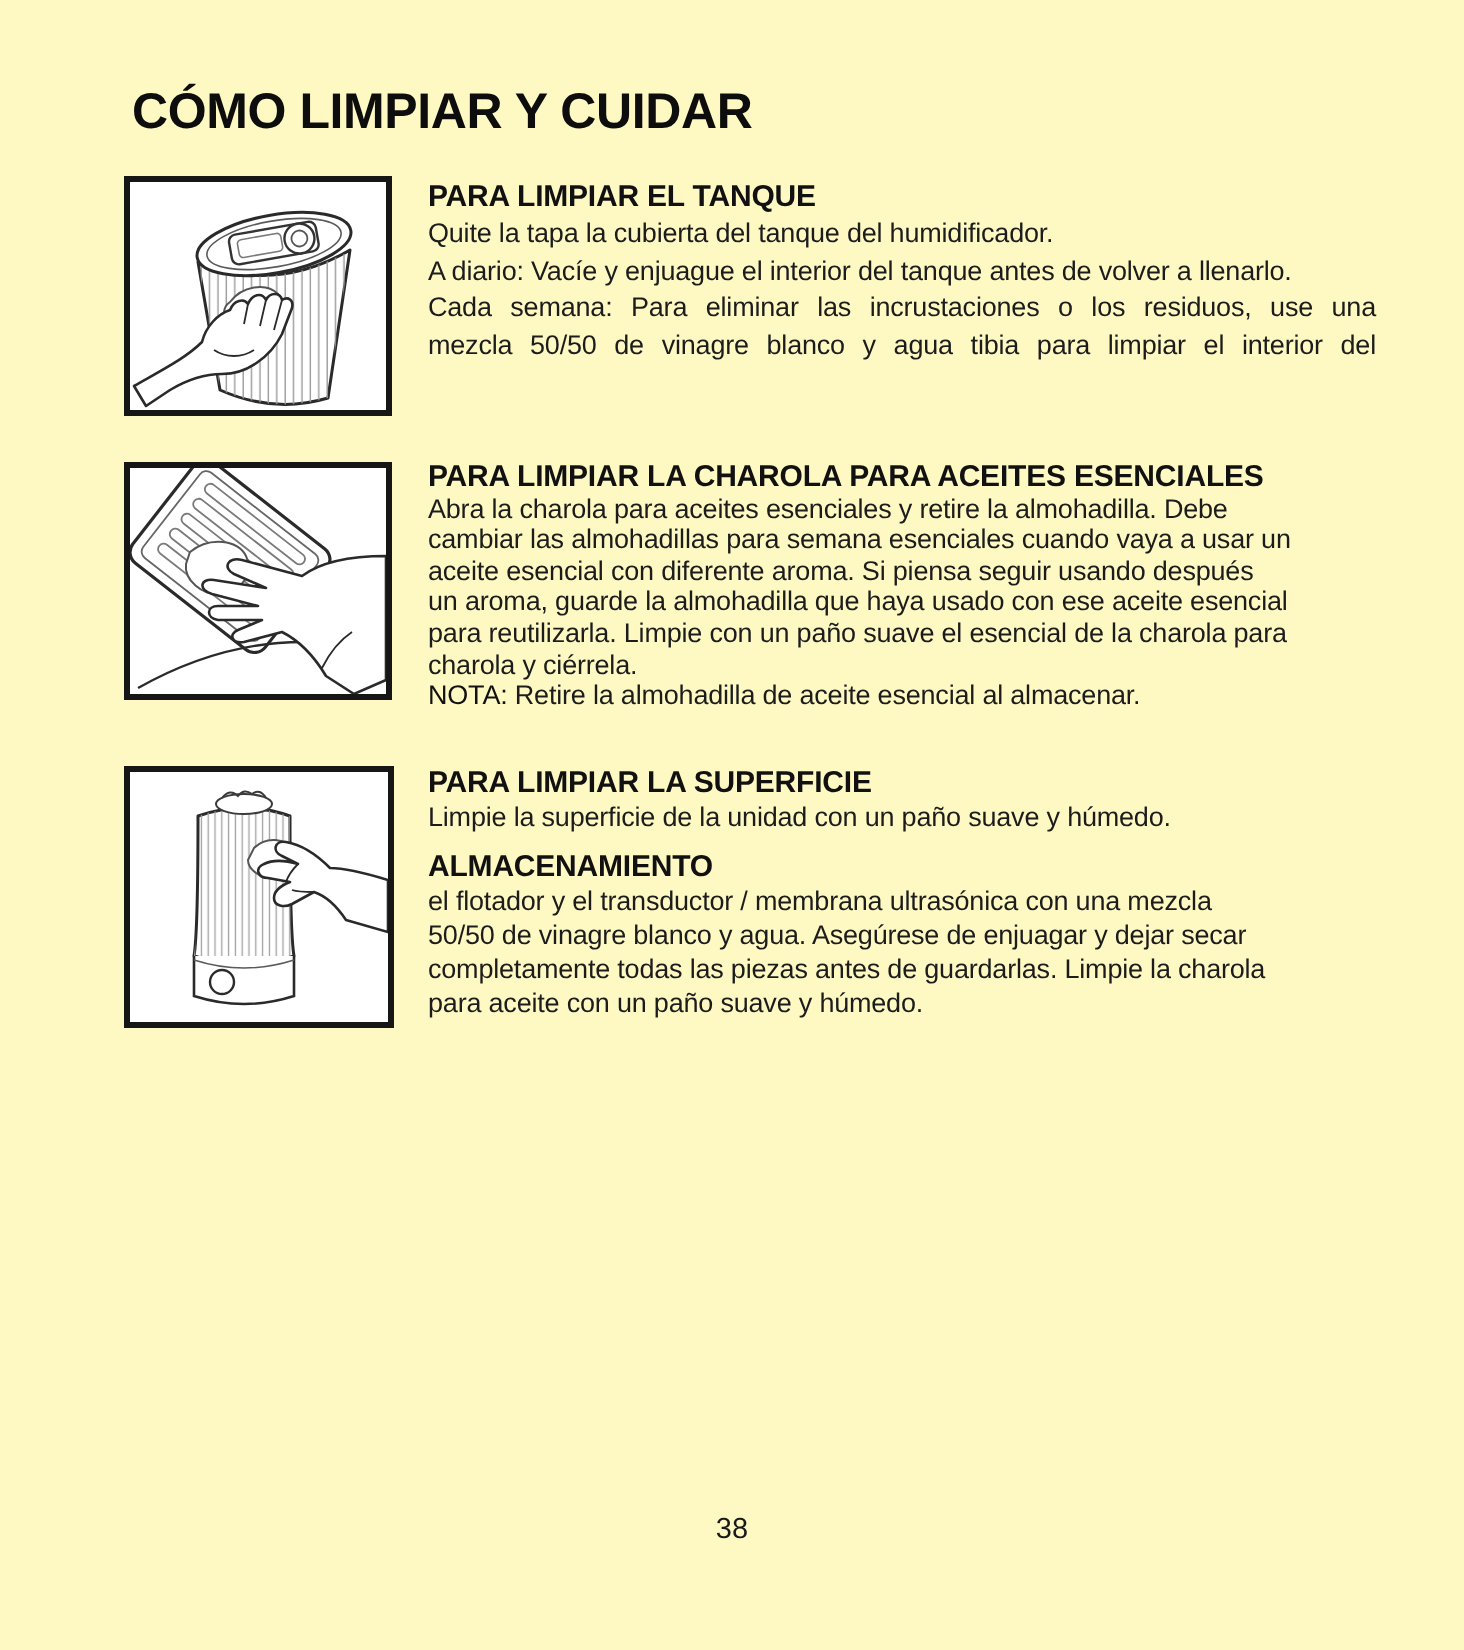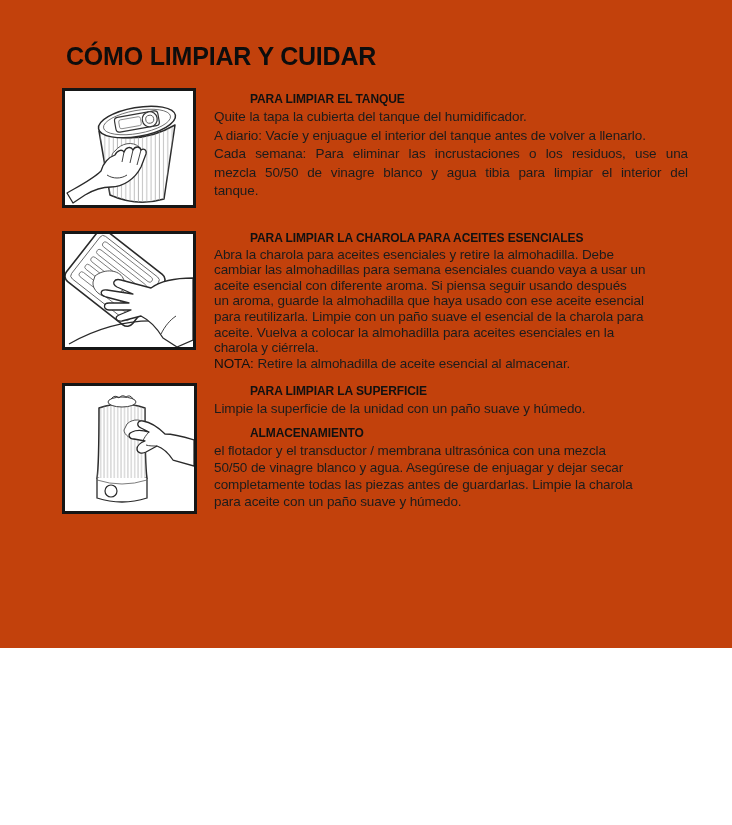--- a/index.html
+++ b/index.html
@@ -1,17 +1,17 @@
 <!DOCTYPE html>
 <html><head>
 <meta charset="utf-8">
 <style>
   html,body { margin:0; padding:0; background:#ffffff; }
   .page {
-    position:relative; width:732px; height:648px; background:#c2410c;
+    position:relative; width:732px; height:825px; background:#fef9c3;
     font-family:"Liberation Sans","DejaVu Sans",sans-serif;
     color:#1c1c1c; overflow:hidden;
   }
   .title {
     position:absolute; left:66px; top:42px;
     font-size:25px; font-weight:700; letter-spacing:-0.2px; color:#0d0d0d;
     white-space:nowrap;
   }
   .row { position:absolute; left:62px; }
   .r1 { top:88px; }
@@ -25,21 +25,21 @@
   .r2 .ibox { width:128px; height:113px; }
   .r3 .ibox { width:129px; height:125px; }
   .ibox svg { display:block; }
   .txt {
     position:absolute; left:152px;
     font-size:13.5px; letter-spacing:-0.1px; color:#1c1c1c;
   }
   .r1 .txt { top:2px;  width:476px; line-height:18.4px; }
   .r2 .txt { top:0px;  width:492px; line-height:15.6px; }
   .r3 .txt { top:0px;  width:492px; line-height:17px; }
-  .h  { font-weight:700; font-size:12px; white-space:nowrap; color:#111;margin-left:36px; }
+  .h  { font-weight:700; font-size:15px; white-space:nowrap; color:#111; }
   .ln { white-space:nowrap; }
   .jl { white-space:normal; text-align:justify; text-align-last:justify; width:474px; }
   b   { font-weight:400; color:#111; }
   .gap { margin-top:8px; }
   .pageno {
     position:absolute; left:0; top:757px; width:732px;
     text-align:center; font-size:14.5px; color:#1a1a1a;
   }
 </style>
 </head>
@@ -74,21 +74,20 @@
         <path d="M2 102 C16 94 28 88 36 80 C38 72 44 66 50 64 C52 59 57 58 59 61 C61 56 66 55 68 59 C70 55 75 55 76 59 C79 57 82 59 81 63 L76 76 C70 88 58 96 46 96 C38 96 30 98 20 104 L8 112 Z" fill="#ffffff" stroke="#2a2a2a" stroke-width="1.3" stroke-linejoin="round"></path>
         <path d="M59 61 L57 71 M68 59 L65 72 M76 59 L72 74 M42 84 C48 88 56 88 62 84" fill="none" stroke="#2a2a2a" stroke-width="0.9"></path>
       </svg>
     </div>
     <div class="txt">
       <div class="h">PARA LIMPIAR EL TANQUE</div>
       <div class="ln">Quite la tapa la cubierta del tanque del humidificador.</div>
       <div class="ln">A diario: Vacíe y enjuague el interior del tanque antes de volver a llenarlo.</div>
       <div class="jl">Cada semana: Para eliminar las incrustaciones o los residuos, use una</div>
       <div class="jl">mezcla 50/50 de vinagre blanco y agua tibia para limpiar el interior del</div>
-      <div class="ln">tanque.</div>
     </div>
   </div>
 
   <div class="row r2">
     <div class="ibox">
       <svg width="128" height="113" viewBox="0 0 128 113" aria-label="hand-wiping-oil-tray">
         <g transform="rotate(38 50 44)">
           <rect x="8" y="12" width="84" height="64" rx="7" fill="#ffffff" stroke="#2a2a2a" stroke-width="1.6"></rect>
           <rect x="13" y="17" width="74" height="54" rx="4" fill="#ffffff" stroke="#666666" stroke-width="0.9"></rect>
           <rect x="19" y="21" width="62" height="5.5" rx="2.7" fill="none" stroke="#7a7a7a" stroke-width="0.9"></rect>
@@ -103,21 +102,20 @@
         <path d="M96 100 C100 92 105 86 111 82" fill="none" stroke="#2a2a2a" stroke-width="0.9"></path>
       </svg>
     </div>
     <div class="txt">
       <div class="h">PARA LIMPIAR LA CHAROLA PARA ACEITES ESENCIALES</div>
       <div class="ln">Abra la charola para aceites esenciales y retire la almohadilla. Debe</div>
       <div class="ln">cambiar las almohadillas para semana esenciales cuando vaya a usar un</div>
       <div class="ln">aceite esencial con diferente aroma. Si piensa seguir usando después</div>
       <div class="ln">un aroma, guarde la almohadilla que haya usado con ese aceite esencial</div>
       <div class="ln">para reutilizarla. Limpie con un paño suave el esencial de la charola para</div>
-      <div class="ln">aceite. Vuelva a colocar la almohadilla para aceites esenciales en la</div>
       <div class="ln">charola y ciérrela.</div>
       <div class="ln"><b>NOTA:</b> <span>Retire la almohadilla de aceite esencial al almacenar.</span></div>
     </div>
   </div>
 
   <div class="row r3">
     <div class="ibox">
       <svg width="129" height="125" viewBox="0 0 129 125" aria-label="hand-wiping-unit-surface">
         <defs>
           <pattern id="p3" patternUnits="userSpaceOnUse" width="3.4" height="8">

